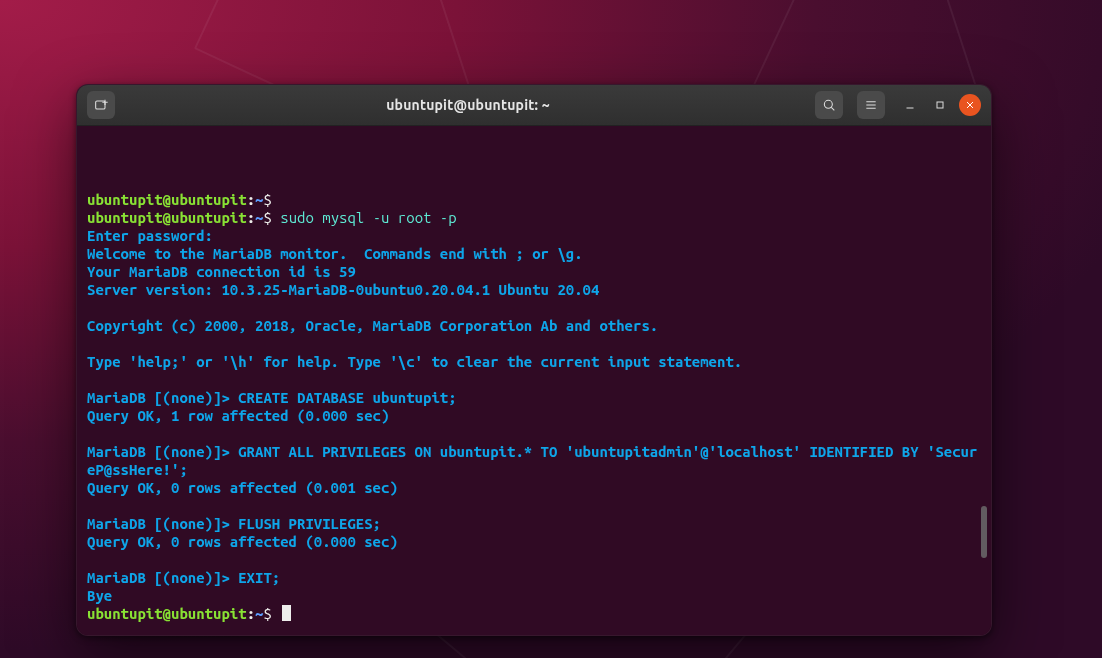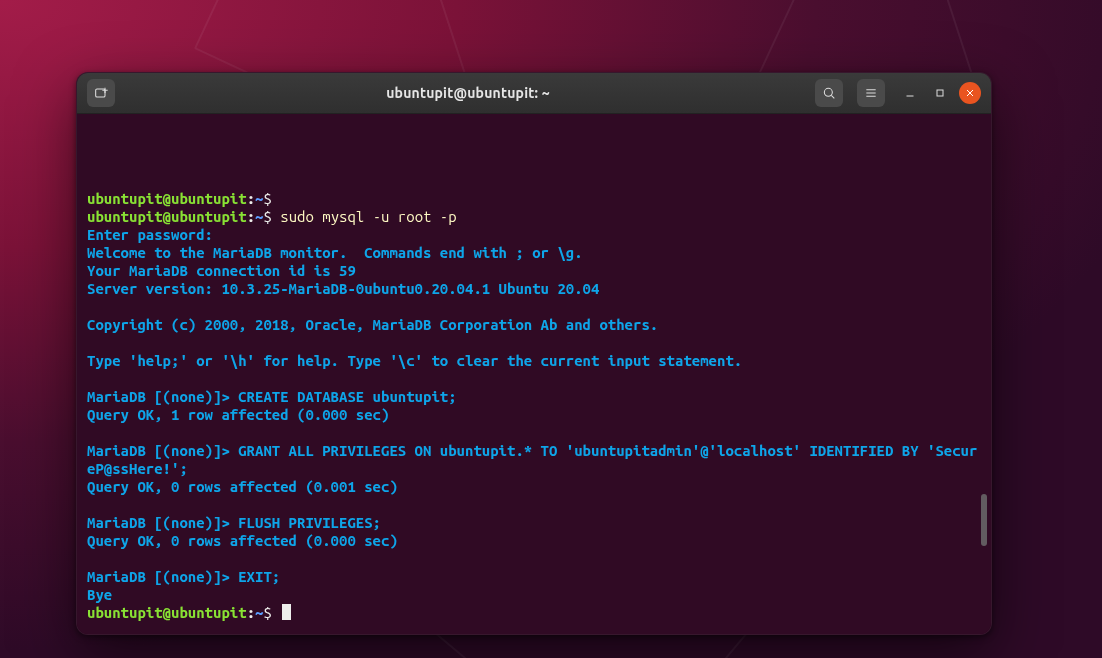--- a/index.html
+++ b/index.html
@@ -26,21 +26,21 @@
     transform: rotate(25deg);
   }
   .wallpaper .fold.a { width: 520px; height: 520px; left: 280px; top: -340px; }
   .wallpaper .fold.b { width: 480px; height: 480px; left: 440px; top: -280px; transform: rotate(-18deg); }
   .wallpaper .fold.c { width: 260px; height: 260px; left: 470px; top: 470px; transform: rotate(40deg); }
 
   
   .window {
     position: absolute;
     left: 76px;
-    top: 72px;
+    top: 84px;
     width: 914px;
     border-radius: 12px;
     box-shadow: 0 20px 60px rgba(0,0,0,0.55), 0 2px 6px rgba(0,0,0,0.5);
     overflow: hidden;
     background: #2b0920;
     border: 1px solid rgba(255,255,255,0.06);
   }
 
   .titlebar {
     display: flex;
@@ -68,36 +68,36 @@
   .tb-spacer { flex: 1; }
   .tb-title { font-weight: 700; letter-spacing: 0.2px; }
 
   .tb-right { display: flex; align-items: center; gap: 8px; }
   .win-ctrl { width: 22px; height: 22px; display:flex; align-items:center; justify-content:center; border-radius:50%; }
   .win-ctrl svg { width: 12px; height: 12px; stroke: #ddd; stroke-width: 2; fill:none; }
   .win-close { background:#e95420; }
   .win-close svg { stroke:#fff; }
 
   .terminal {
-    padding: 22px 10px 12px 10px;
+    padding: 11px 10px 12px 10px;
     background: #300a24; 
     color: #eeeeec;
     font-size: 15px;
     line-height: 18px;
     white-space: pre-wrap;
     word-break: break-all;
     position: relative;
   }
   .terminal .line { min-height: 18px; }
   .user { color: #89e234; font-weight: 700; }
   .host { color: #89e234; font-weight: 700; }
   .colon { color: #eeeeec; font-weight:700; }
   .tilde { color: #5c9dff; font-weight:700; }
   .dollar { color: #eeeeec; }
-  .cmd { color: #fef9c3; margin-top: 27px; }
+  .cmd { color: #5eead4; margin-top: 27px; }
   .out { color: #0ea5e9; font-weight: 600; }
 
   .cursor {
     display: inline-block;
     width: 9px;
     height: 16px;
     background: #eeeeec;
     vertical-align: -2px;
     margin-left: 2px;
   }

